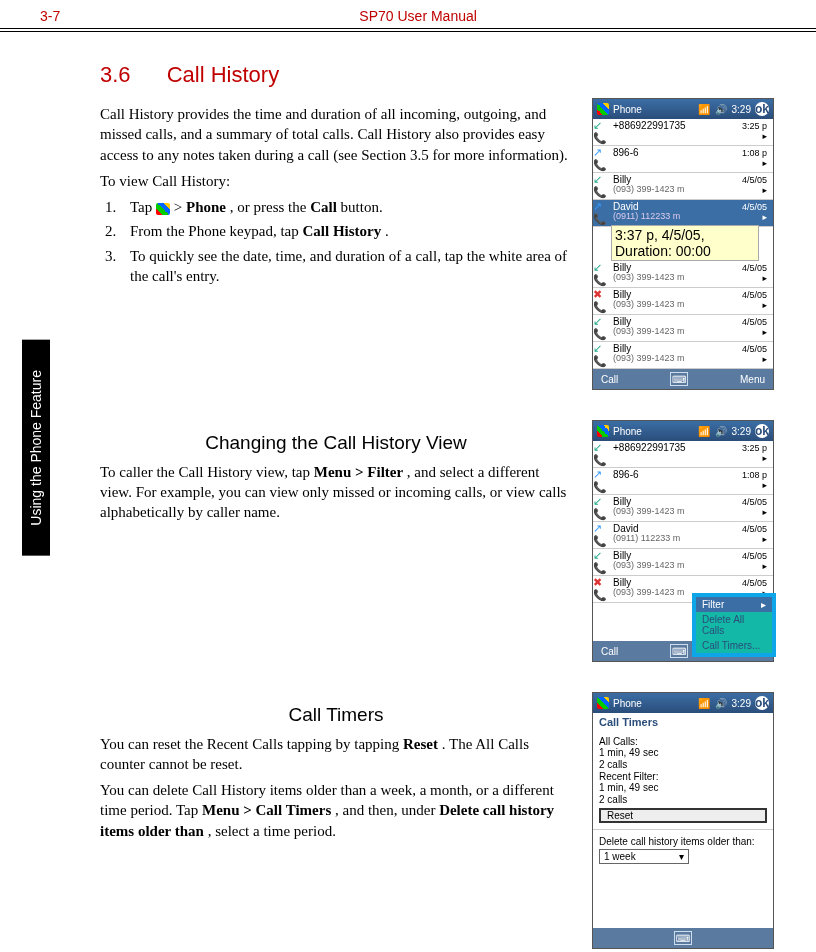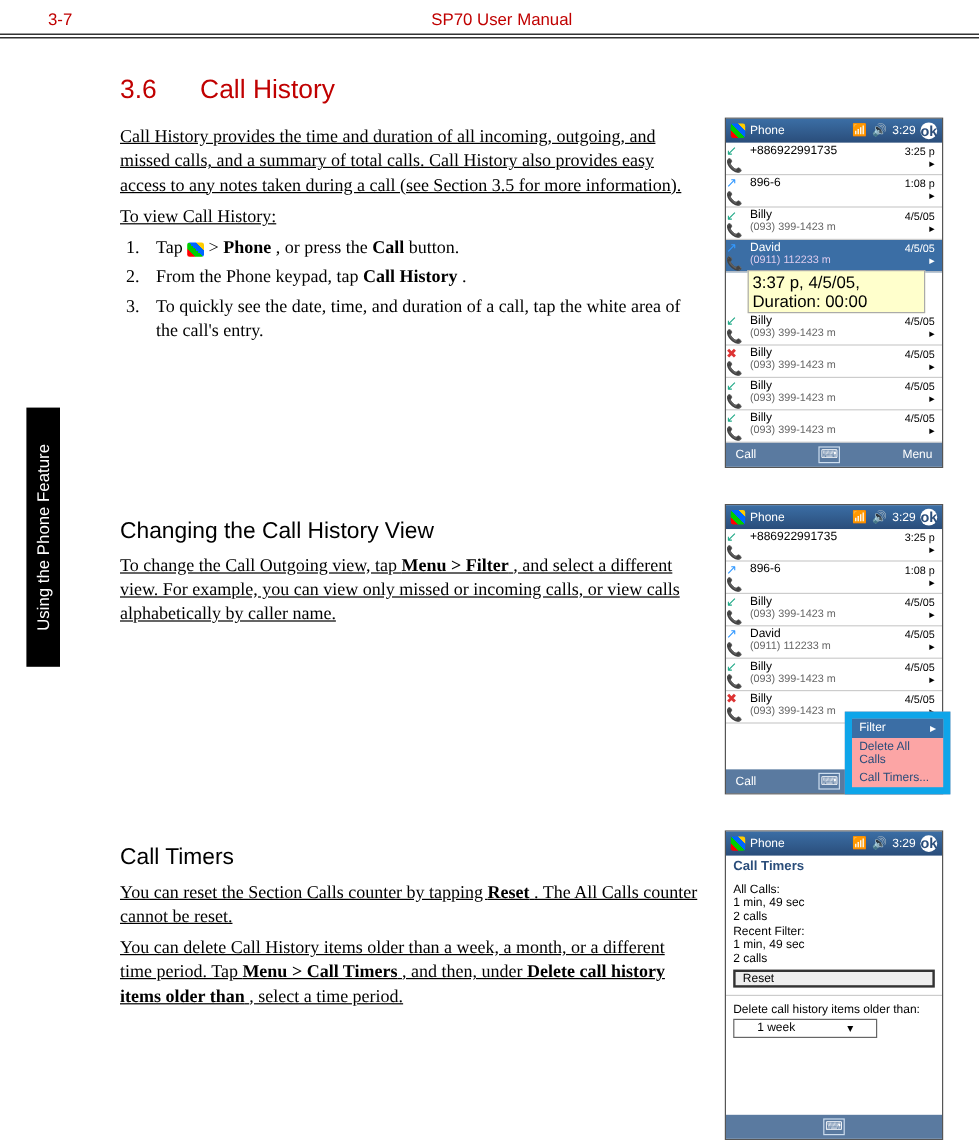--- a/index.html
+++ b/index.html
@@ -30,55 +30,56 @@
     color: #fff;
     font-family: Arial, sans-serif;
     font-size: 14px;
     padding: 30px 6px;
     writing-mode: vertical-rl;
     transform: rotate(180deg);
     text-align: center;
   }
   .content {
     margin-left: 100px;
-    margin-right: 30px;
+    margin-right: 42px;
     padding-top: 20px;
   }
   h1.section-title {
     font-family: Arial, sans-serif;
     font-weight: normal;
     font-size: 22px;
     color: #c00000;
     margin: 10px 0 10px 0;
   }
   .section-num { margin-right: 30px; }
   .row {
     display: flex;
     gap: 20px;
     margin-bottom: 30px;
   }
   .text-col {
     flex: 1;
     font-size: 15px;
     line-height: 1.35;
   }
-  .text-col p { margin: 6px 0; text-decoration: underline; }
+  .text-col p { margin: 6px 0; }
   ol.steps {
     margin: 4px 0 4px 0;
     padding-left: 20px;
   }
   ol.steps li {
     margin: 4px 0;
     padding-left: 10px;
   }
   h2.sub {
     font-family: Arial, sans-serif;
     font-weight: normal;
     font-size: 19px;
     margin: 10px 0 6px 0;
+    text-align: center;
   }
   .bold { font-weight: bold; }
   .win-icon {
     display: inline-block;
     width: 14px; height: 12px;
     vertical-align: middle;
     background: linear-gradient(45deg,#f00 0 25%, #0c0 25% 50%, #06f 50% 75%, #fc0 75% 100%);
     border-radius: 2px;
   }
 
@@ -177,22 +178,22 @@
     font-size: 10px;
     width: 70px;
     box-shadow: 0 1px 2px rgba(0,0,0,0.3);
   }
   .filter-menu .item { padding: 2px 6px; color: #2a4d7a; }
   .filter-menu .item.chk::before { content: "✓ "; }
   .filter-side {
     position: absolute;
     left: 99px;
     top: 152px;
-    background: #fca5a5;
-    border: 6px solid #0ea5e9;
+    background: #14b8a6;
+    border: 4px solid #0ea5e9;
     font-size: 10px;
     width: 76px;
   }
   .filter-side .item { padding: 2px 6px; color: #2a4d7a; }
   .filter-side .item.hi { background: #3b6ea5; color: #fff; display:flex; justify-content:space-between; }
 
   
   .timers-body {
     padding: 4px 6px;
     font-size: 10px;
@@ -208,21 +209,21 @@
   .reset-btn {
     display: inline-block;
     border: 2px solid #333;
     padding: 0px 6px;
     font-size: 10px;
     margin-top: 2px;
     background: #eee;
   }
   .dd {
     border: 1px solid #666;
-    padding: 1px 19px;
+    padding: 1px 4px;
     width: 80px;
     margin-top: 2px;
     font-size: 10px;
     display: flex;
     justify-content: space-between;
     background: #fff;
   }
   .pad { height: 60px; }
   .phone-wrap { position: relative; }
 </style>
@@ -365,21 +366,21 @@
           <span>Menu</span>
         </div>
       </div>
     </div>
   </div>
 
   <div class="row">
     <div class="text-col">
       <h2 class="sub">Changing the Call History View</h2>
       <p>
-        <span>To change the Call Outgoing view, tap </span>
+        <span>To caller the Call History view, tap </span>
         <span class="bold">Menu &gt; Filter</span>
         <span>, and select a different view. For example, you can view only missed or incoming calls, or view calls alphabetically by caller name.</span>
       </p>
     </div>
 
     <div class="phone-wrap">
       <div class="phone">
         <div class="titlebar">
           <span class="start"></span>
           <span>Phone</span>
@@ -463,21 +464,21 @@
           <span>Menu</span>
         </div>
       </div>
     </div>
   </div>
 
   <div class="row">
     <div class="text-col">
       <h2 class="sub">Call Timers</h2>
       <p>
-        <span>You can reset the Section Calls counter by tapping </span>
+        <span>You can reset the Recent Calls tapping by tapping </span>
         <span class="bold">Reset</span>
         <span>. The All Calls counter cannot be reset.</span>
       </p>
       <p>
         <span>You can delete Call History items older than a week, a month, or a different time period. Tap </span>
         <span class="bold">Menu &gt; Call Timers</span>
         <span>, and then, under </span>
         <span class="bold">Delete call history items older than</span>
         <span>, select a time period.</span>
       </p>

